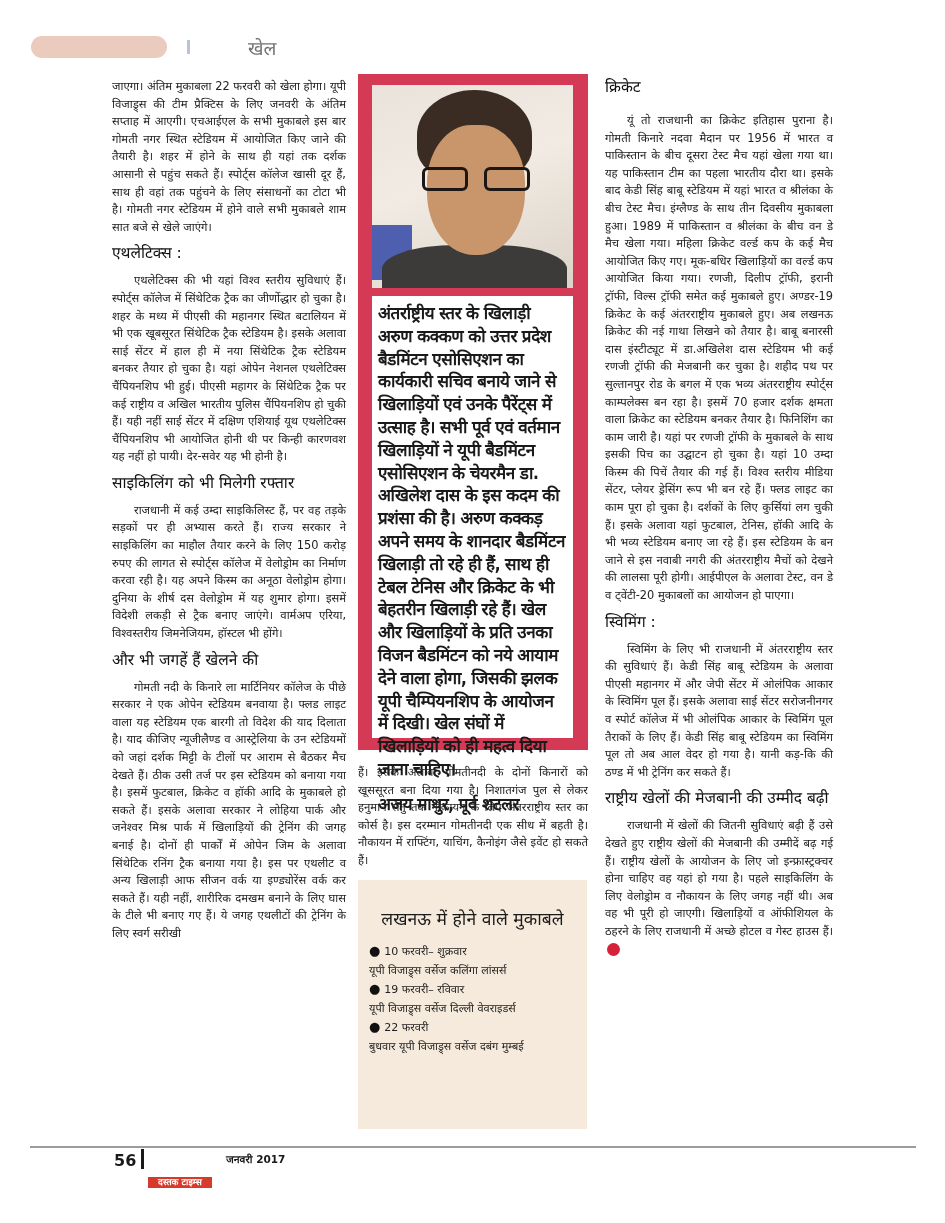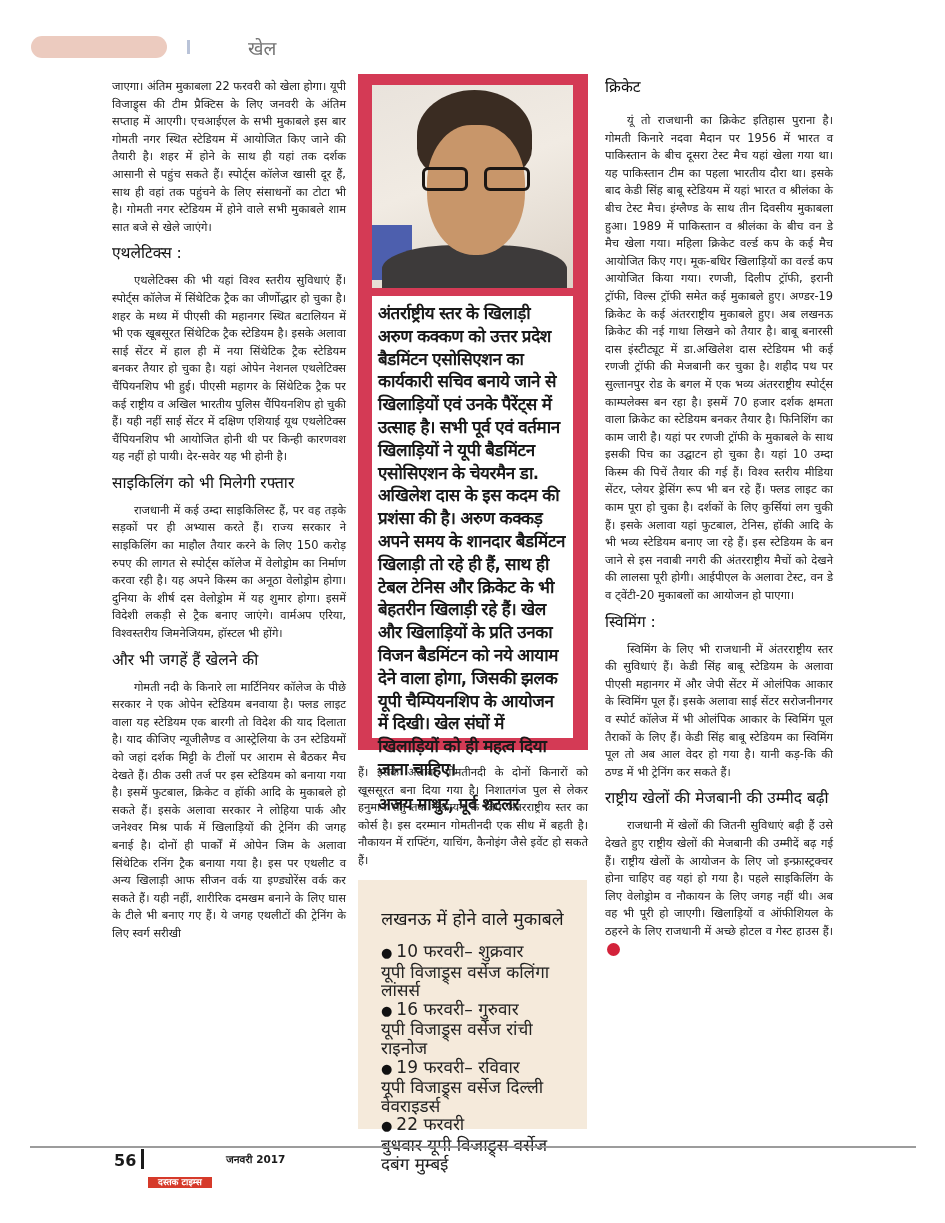--- a/index.html
+++ b/index.html
@@ -27,21 +27,21 @@
   .photo .glasses span.l { left:0; } .photo .glasses span.r { right:0; }
   .photo .body { position:absolute; left:10px; top:160px; width:185px; height:60px; border-radius:40% 40% 0 0; background:#3d3a3a; }
   .photo .blue { position:absolute; left:0; top:140px; width:40px; height:55px; background:#4d5fae; }
   .quote { position:absolute; left:14px; top:222px; width:201px; height:442px; background:#fff;
            padding:6px 6px 0 6px; box-sizing:border-box; font-size:17px; font-weight:bold;
            line-height:22.8px; color:#1a1a1a; font-family:"DejaVu Sans Condensed","DejaVu Sans",sans-serif; letter-spacing:-0.4px; }
   .quote .byline { text-align:left; margin-top:12px; }
   #col2b { left:358px; top:764px; width:230px; }
   .matches { position:absolute; left:358px; top:880px; width:229px; height:249px; background:#f5eadb; }
   .matches h3 { margin:26px 0 12px 0; font-size:17.5px; font-weight:normal; text-align:center; color:#1a1a1a; }
-  .matches ul { list-style:none; margin:12px; padding:0 0 0 11px; font-size:17px; line-height:18.6px; }
+  .matches ul { list-style:none; margin:0; padding:0 0 0 11px; font-size:11px; line-height:18.6px; }
   .matches .dt::before { content:"●"; font-size:13px; margin-right:4px; color:#111; }
   .endmark { display:inline-block; width:13px; height:13px; border-radius:50%; background:#d3223a; vertical-align:middle; margin-left:2px; }
   .footer-line { position:absolute; left:30px; top:1146px; width:886px; height:2px; background:#9c9c9c; }
   .page-num { position:absolute; left:114px; top:1151px; font-size:16px; font-weight:bold; color:#1a1a1a; }
   .footer-sep { position:absolute; left:141px; top:1149px; width:3px; height:20px; background:#1a1a1a; }
   .logo { position:absolute; left:148px; top:1153px; width:64px; height:11px; background:#d63a2a; color:#fff; font-size:9px; line-height:11px; text-align:center; font-weight:bold; overflow:hidden;margin-top:24px; }
   .issue-date { position:absolute; left:226px; top:1152px; font-size:10.5px; font-weight:bold; color:#1a1a1a; }
 </style>
 </head>
 <body>
@@ -82,24 +82,20 @@
 </div>
 
 <div class="matches">
   <h3>लखनऊ में होने वाले मुकाबले</h3>
   <ul>
     <li>
         <div class="dt">10 फरवरी– शुक्रवार</div>
         <div>यूपी विजाड्र्स वर्सेज कलिंगा लांसर्स</div>
       </li>
     <li>
-        <div class="dt">16 फरवरी– गुरुवार</div>
-        <div>यूपी विजाड्र्स वर्सेज रांची राइनोज</div>
-      </li>
-    <li>
         <div class="dt">19 फरवरी– रविवार</div>
         <div>यूपी विजाड्र्स वर्सेज दिल्ली वेवराइडर्स</div>
       </li>
     <li>
         <div class="dt">22 फरवरी</div>
         <div>बुधवार यूपी विजाड्र्स वर्सेज दबंग मुम्बई</div>
       </li>
   </ul>
 </div>
 

